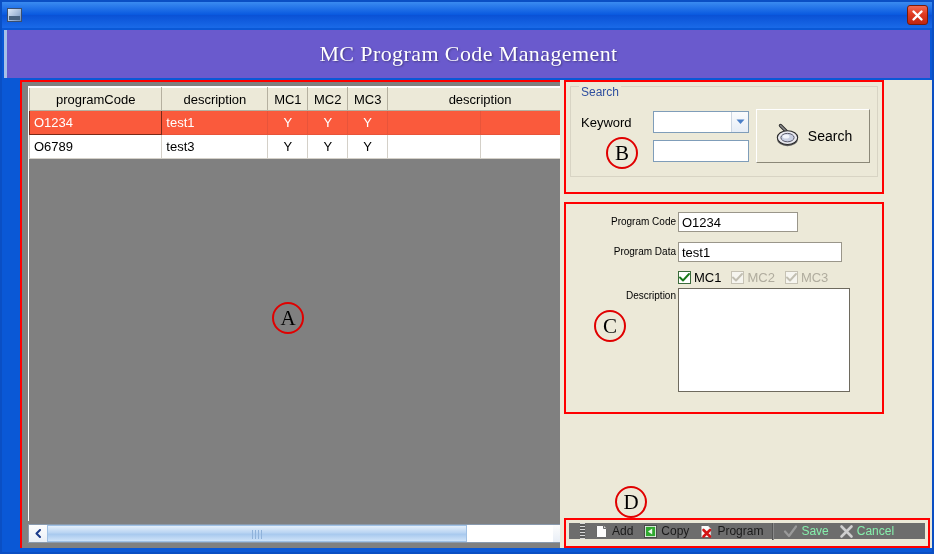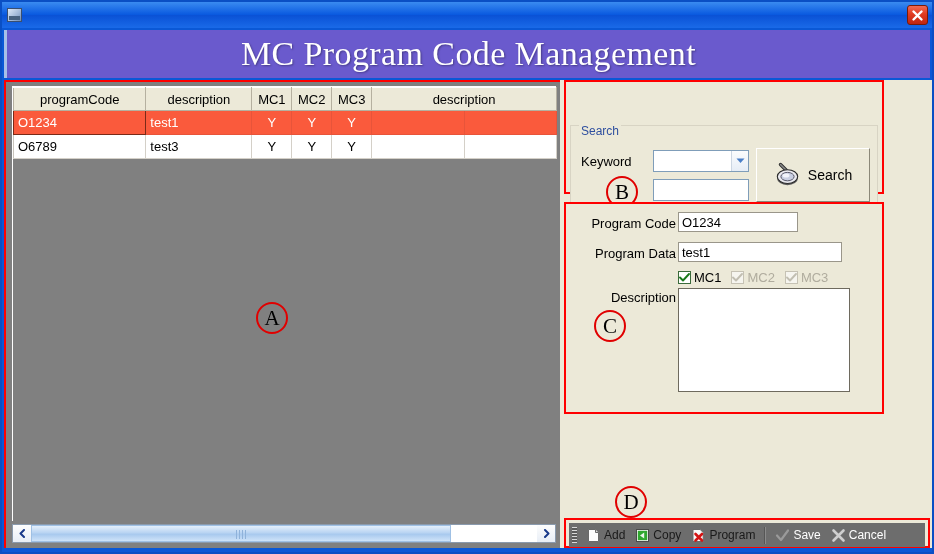--- a/index.html
+++ b/index.html
@@ -65,29 +65,29 @@
   #header-banner {
     position: absolute; left: 2px; top: 28px;
     width: 926px; height: 48px;
     background: #6a5acd;
     border-left: 3px solid #a8c0e8;
     display: flex; align-items: center; justify-content: center;
   }
   #header-title {
     color: #ffffff;
     font-family: "Liberation Serif", serif;
-    font-size: 34px;
+    font-size: 22px;
     letter-spacing: .4px;
     text-shadow: 1px 1px 2px rgba(0,0,0,.35);
     white-space: nowrap;
   }
 
   
   #grid-region {
-    position: absolute; left: 2px; top: 78px;
+    position: absolute; left: 18px; top: 78px;
     width: 667px; height: 470px;
     background: #808080;
     border: 2px solid #ff0000;
     overflow: hidden;
   }
   #grid-inner {
     position: absolute; left: 6px; top: 4px;
     width: 544px; height: 435px;
     background: #808080;
     border: 1px solid #ffffff;
@@ -189,21 +189,20 @@
   #search-region {
     position: absolute; left: 4px; top: 0px;
     width: 320px; height: 114px;
     border: 2px solid #ff0000;
   }
   #search-group {
     position: absolute; left: 4px; top: 4px;
     width: 308px; height: 91px;
     border: 1px solid #d8d4c4;
     background: #ece9d8;
-    margin-top: 39px;
   }
   #search-legend {
     position: absolute; left: 8px; top: -2px;
     font-size: 12px; color: #2f4f9f;
     background: #ece9d8;
     padding: 0 2px;
   }
   #keyword-label {
     position: absolute; left: 10px; top: 28px;
     font-size: 13px; color: #000;
@@ -252,21 +251,21 @@
 
   
   #detail-region {
     position: absolute; left: 4px; top: 122px;
     width: 320px; height: 212px;
     border: 2px solid #ff0000;
     background: #ece9d8;
   }
   .field-label {
     position: absolute;
-    font-size: 13px; color: #000;
+    font-size: 10px; color: #000;
     text-align: right;
   }
   #label-program-code { left: 12px; top: 12px; width: 98px; }
   #label-program-name { left: 6px;  top: 42px; width: 104px; }
   #label-description  { left: 22px; top: 86px; width: 88px; }
   .text-input {
     position: absolute;
     background: #ffffff;
     border: 1px solid #9a968a;
     font-size: 13px;
@@ -306,37 +305,37 @@
   #marker-c { position: absolute; left: 28px; top: 106px; }
 
   
   #toolbar-region {
     position: absolute; left: 4px; top: 438px;
     width: 366px; height: 30px;
     border: 2px solid #ff0000;
   }
   #toolbar {
     position: absolute; left: 3px; top: 3px;
-    width: 356px; height: 24px;
+    width: 356px; height: 16px;
     background: #6d6d6d;
     display: flex; align-items: center;
-    padding-left: 3px;
+    padding-left: 11px;
   }
   #toolbar-gripper {
     width: 5px; height: 16px; flex: 0 0 auto;
     background: repeating-linear-gradient(180deg,#d8d8d8 0 1px,#5a5a5a 1px 3px);
     margin-right: 4px;
   }
   .tb-button {
     display: flex; align-items: center; gap: 3px;
     height: 20px; padding: 0 5px;
     cursor: pointer; flex: 0 0 auto;
   }
   .tb-label { font-size: 12px; color: #1a1a1a; white-space: nowrap; }
-  .tb-button.disabled .tb-label { color: #ffffff; }
+  .tb-button.disabled .tb-label { color: #86efac; }
   .tb-icon { width: 15px; height: 15px; flex: 0 0 auto; display: block; }
   #toolbar-separator {
     width: 2px; height: 17px; flex: 0 0 auto;
     background: #8a8a8a;
     border-left: 1px solid #565656;
     margin: 0 4px;
   }
   #marker-d { position: absolute; left: 55px; top: 406px; }
 
   

